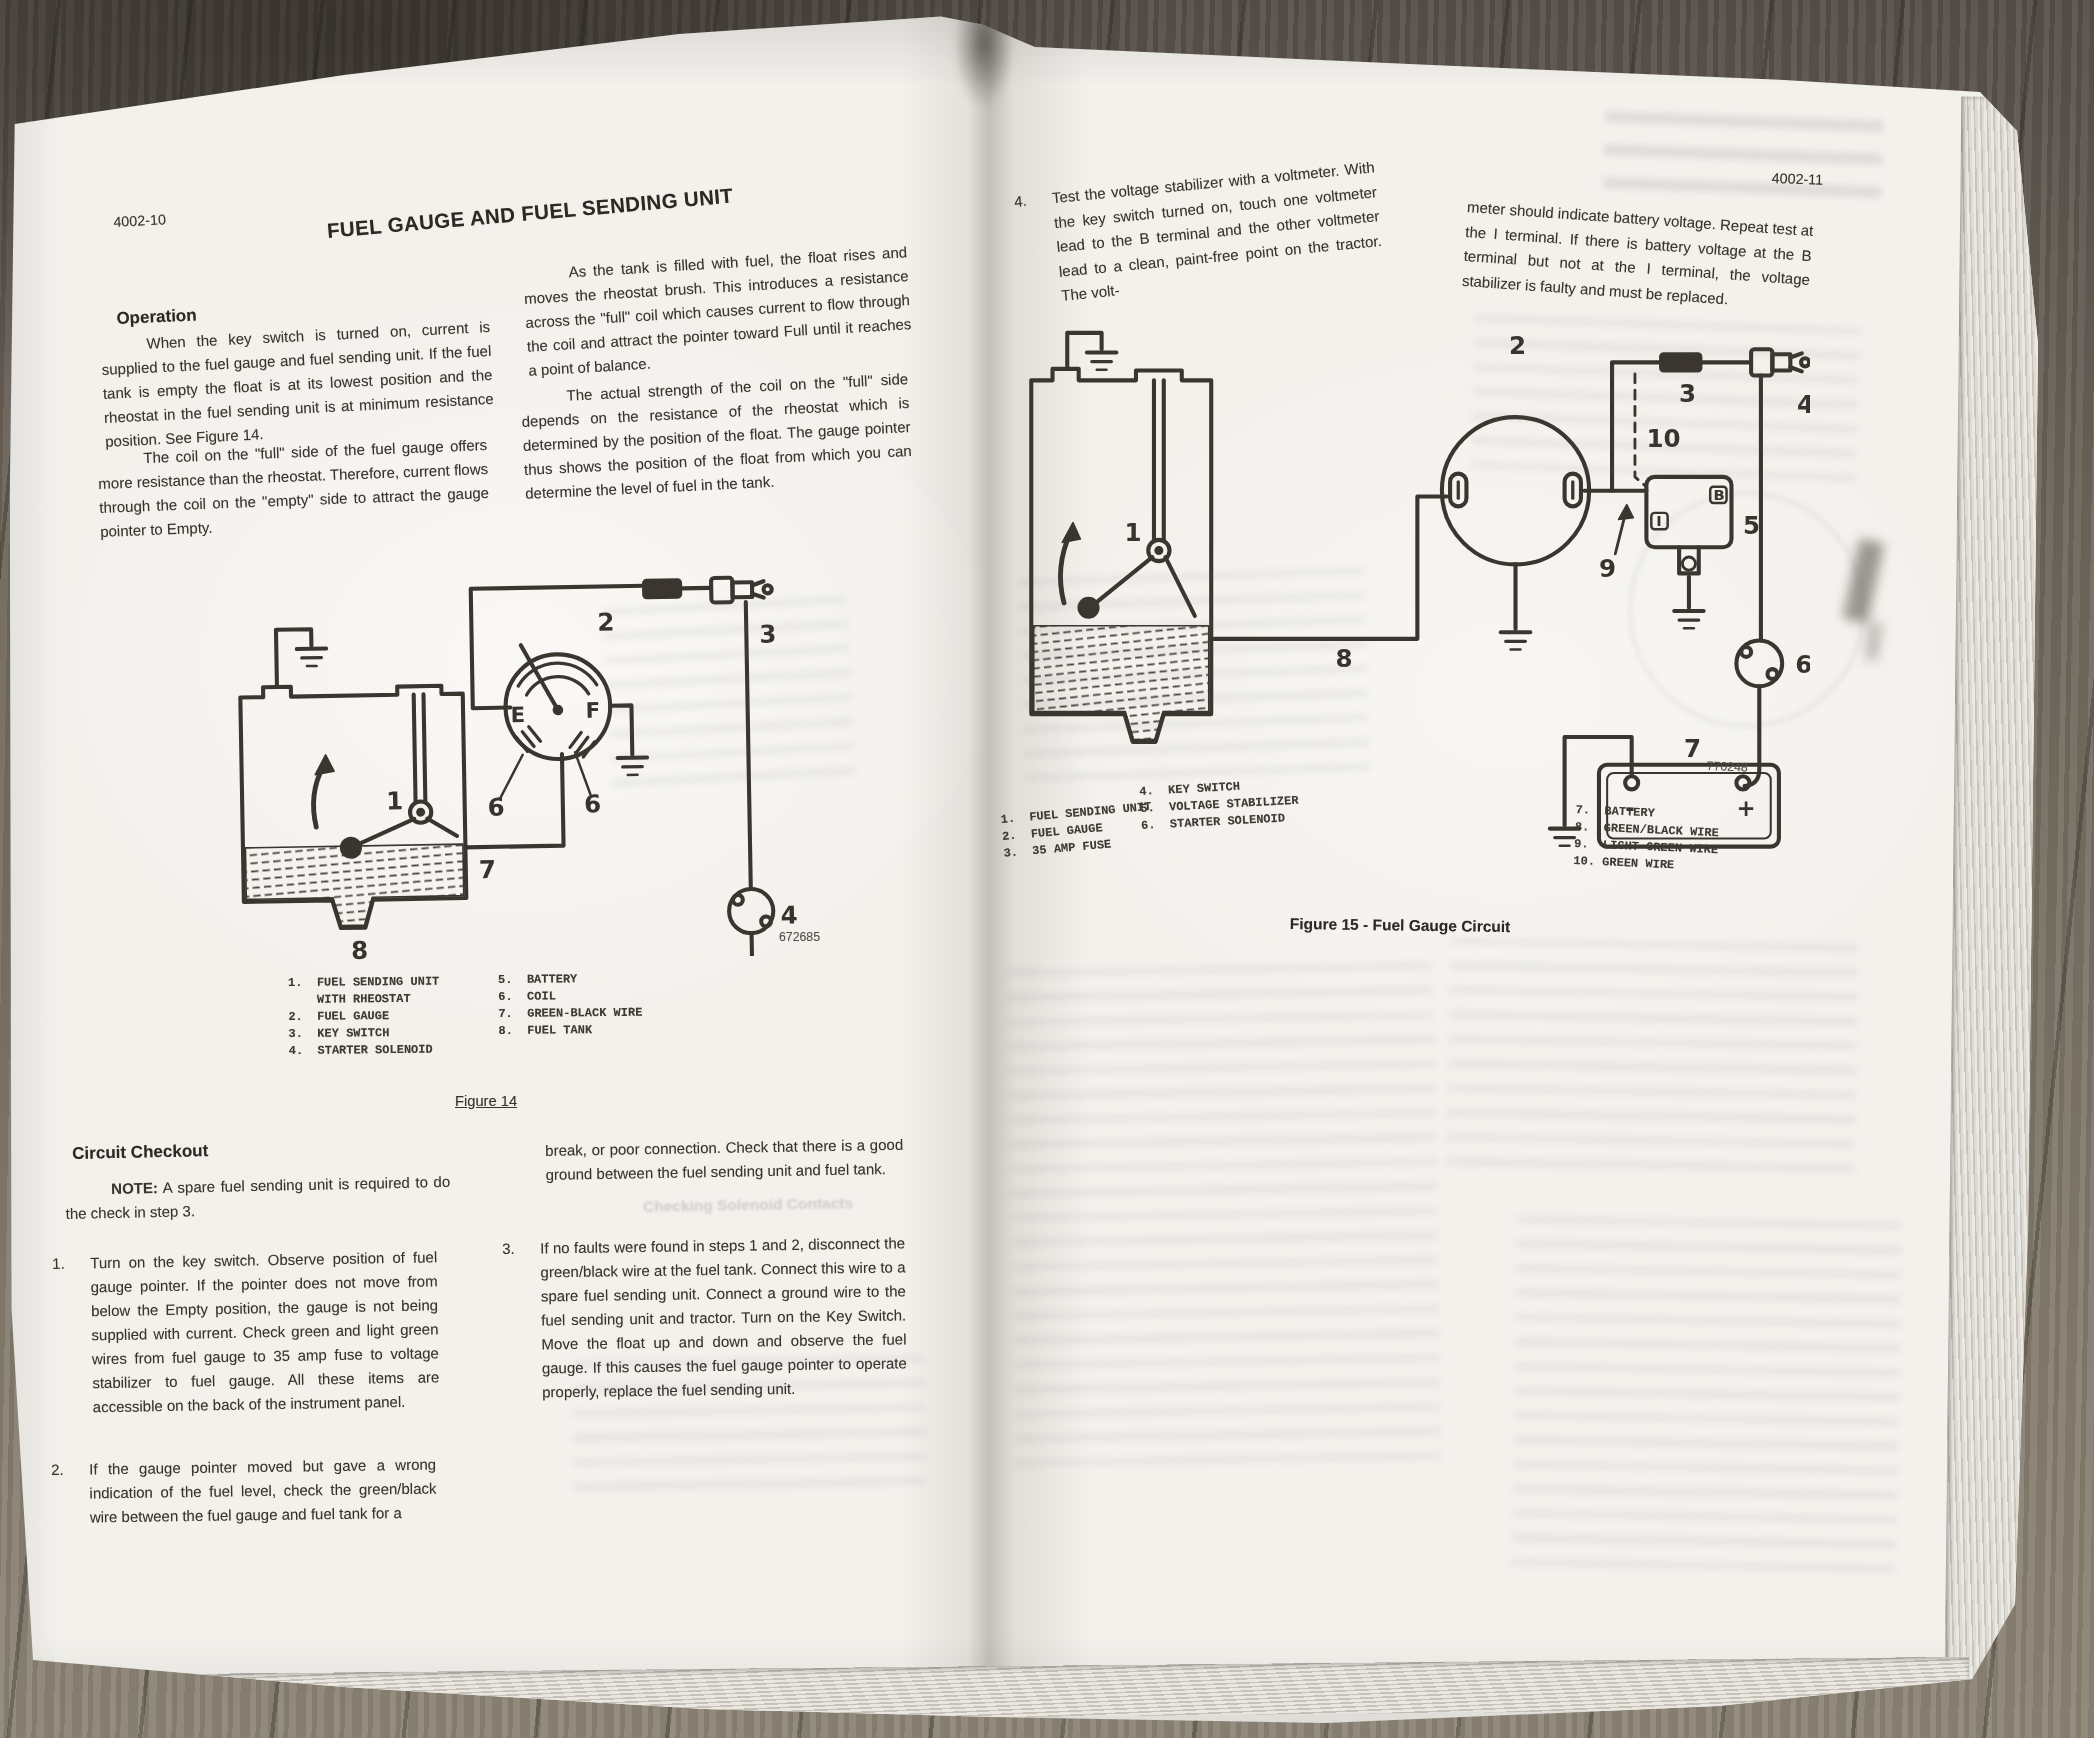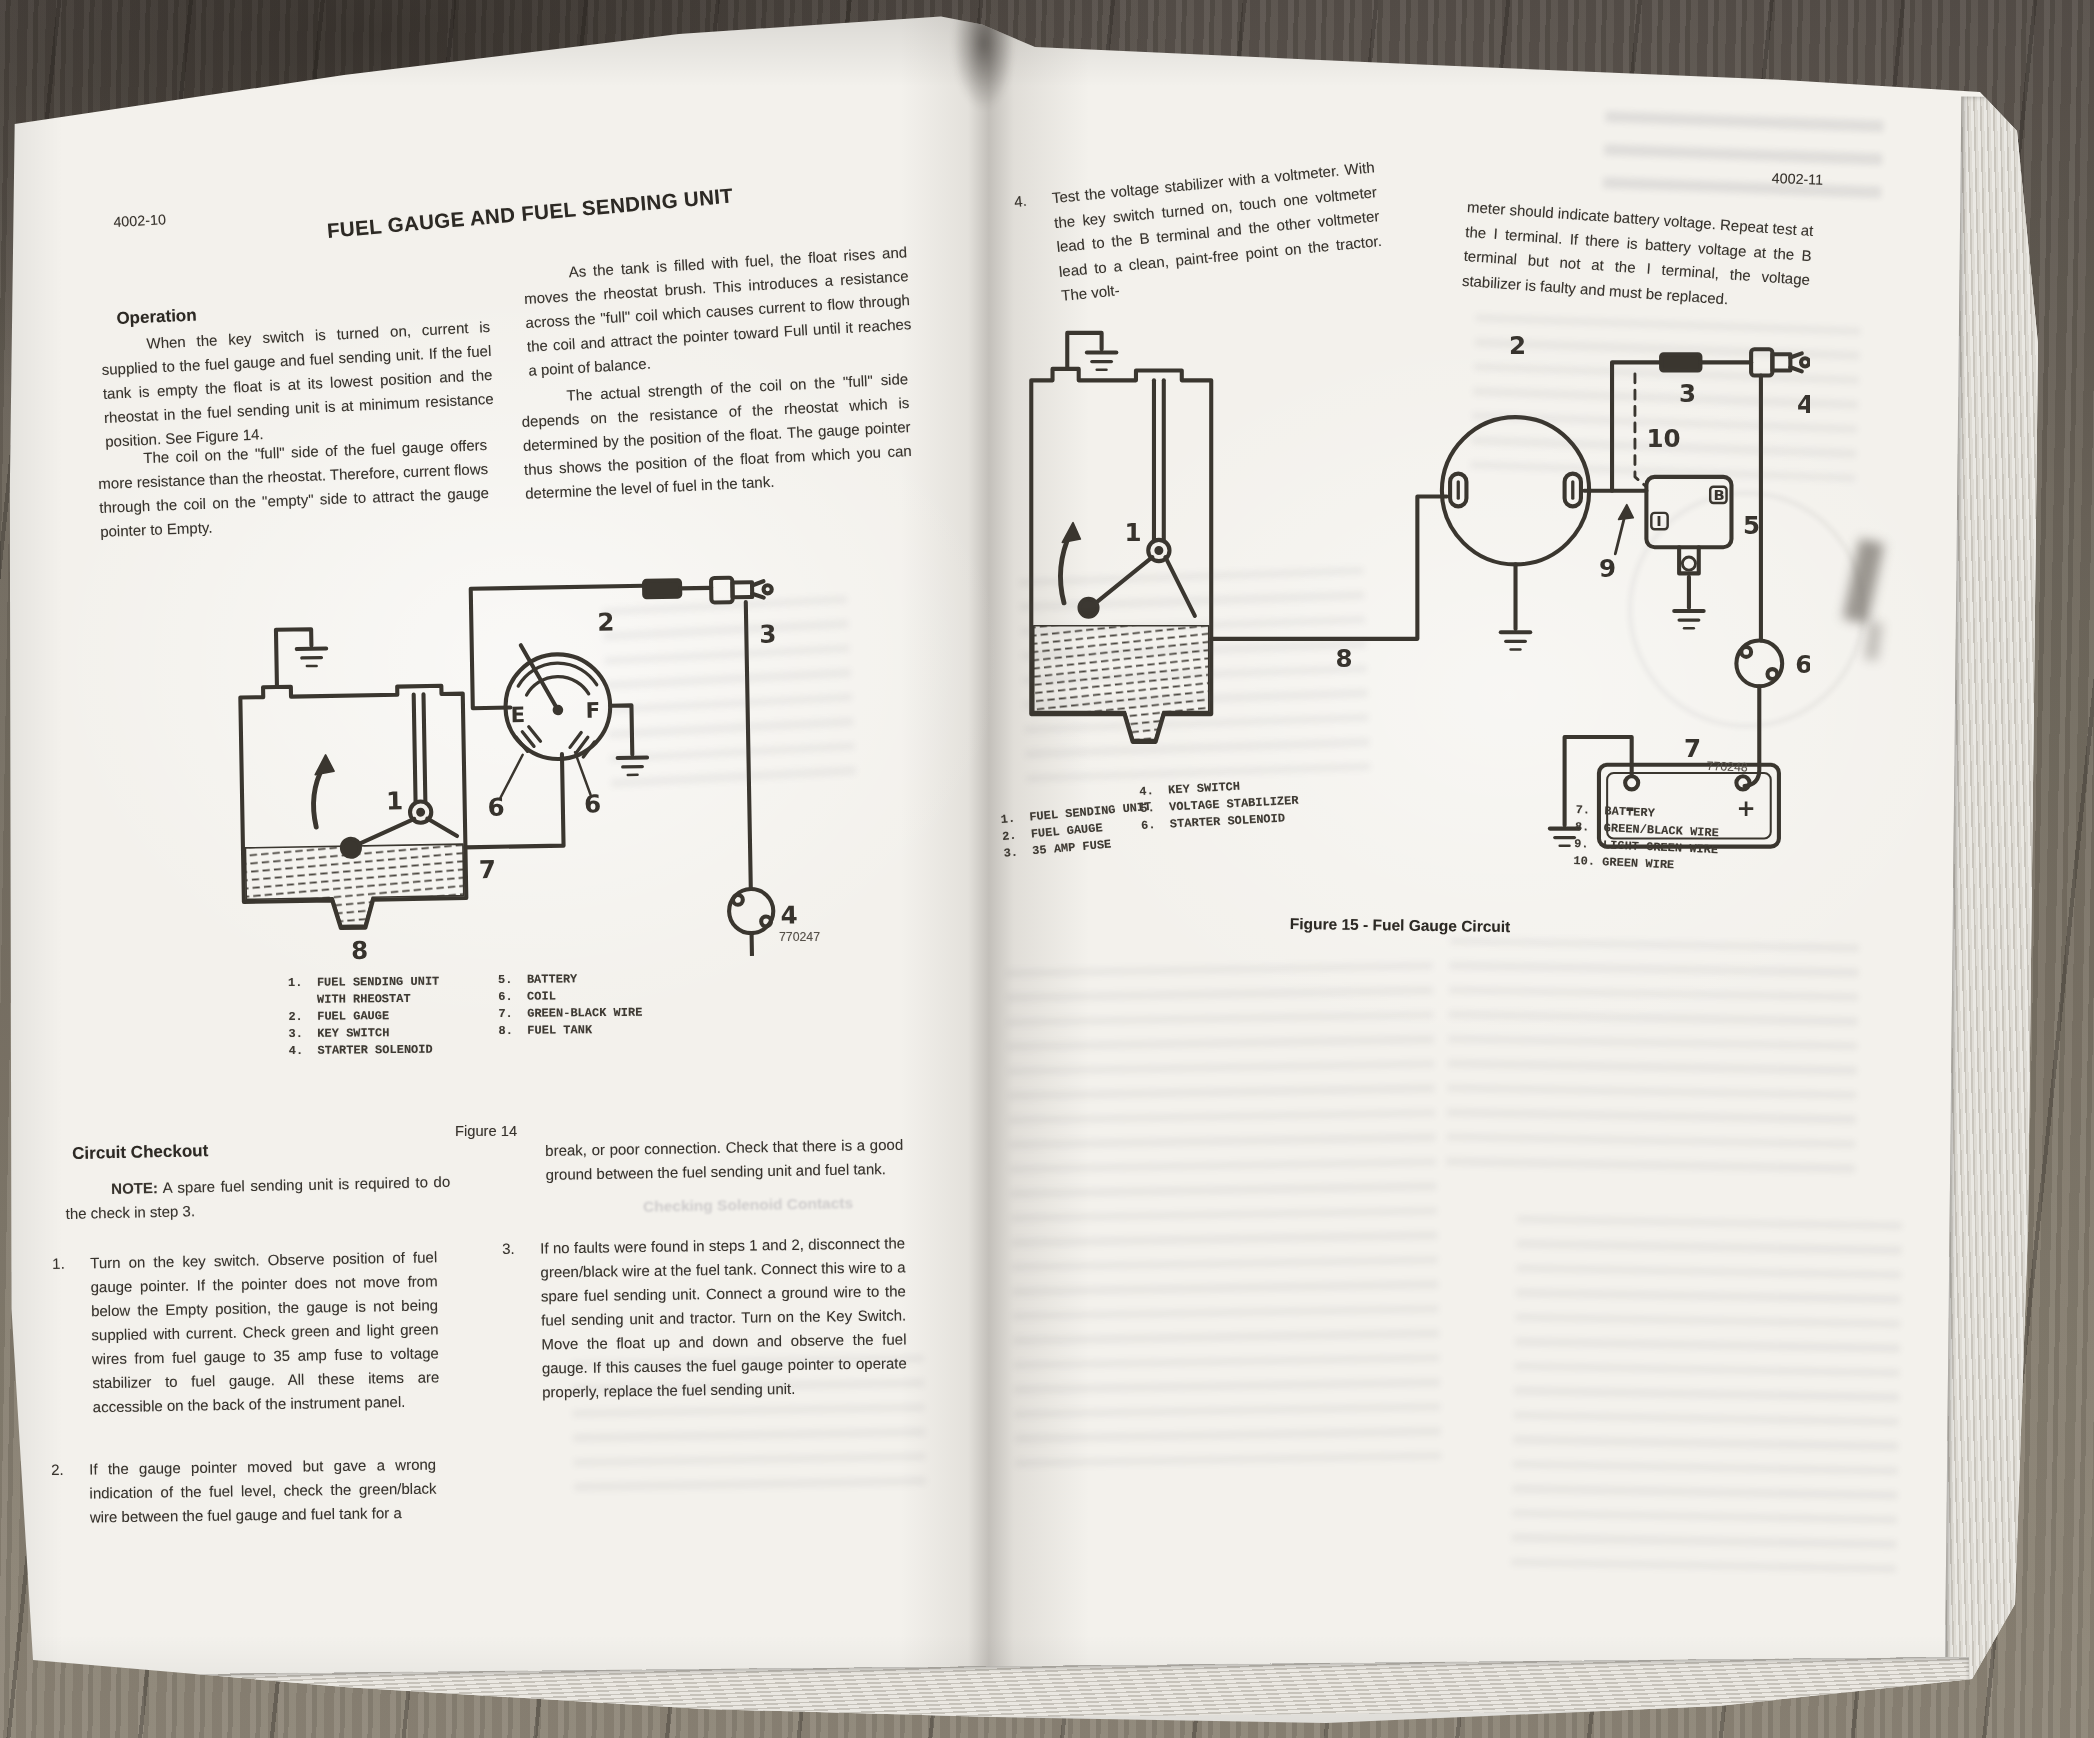--- a/index.html
+++ b/index.html
@@ -137,25 +137,25 @@
         <text x="696" y="122" font-size="30">3</text>
         <text x="716" y="466" font-size="30">4</text>
         <text x="584" y="560" font-size="30">5</text>
         <text x="360" y="328" font-size="30">6</text>
         <text x="478" y="326" font-size="30">6</text>
         <text x="348" y="404" font-size="30">7</text>
         <text x="190" y="500" font-size="30">8</text>
         <text x="390" y="214" font-size="26">E</text>
         <text x="482" y="210" font-size="26">F</text>
       </svg>
-      <div class="blk pn" style="left:779px;top:930px;">770247</div>
+      <div class="blk pn" style="left:779px;top:930px;">672685</div>
 
       <div class="blk mono" style="left:288px;top:975px;transform:rotate(-.5deg);"><div>1.  FUEL SENDING UNIT</div><div>    WITH RHEOSTAT</div><div>2.  FUEL GAUGE</div><div>3.  KEY SWITCH</div><div>4.  STARTER SOLENOID</div></div>
       <div class="blk mono" style="left:498px;top:972px;transform:rotate(-.5deg);"><div>5.  BATTERY</div><div>6.  COIL</div><div>7.  GREEN-BLACK WIRE</div><div>8.  FUEL TANK</div></div>
-      <div class="blk cap" style="left:455px;top:1123px;">Figure 14</div>
+      <div class="blk cap" style="left:455px;top:1093px;text-decoration:underline;">Figure 14</div>
 
       <div class="blk hd" style="left:72px;top:1144px;transform:rotate(-1.2deg);">Circuit Checkout</div>
       <p class="blk body ind" style="left:65px;top:1178px;width:385px;margin:0;transform:rotate(-1.2deg);"><b>NOTE:</b><span> A spare fuel sending unit is required to do the check in step 3.</span></p>
       <div class="blk body li" style="left:52px;top:1252px;width:385px;transform:rotate(-1deg);">
         <span class="n">1.</span>
         <span class="t">Turn on the key switch. Observe position of fuel gauge pointer. If the pointer does not move from below the Empty position, the gauge is not being supplied with current. Check green and light green wires from fuel gauge to 35 amp fuse to voltage stabilizer to fuel gauge. All these items are accessible on the back of the instrument panel.</span>
       </div>
       <div class="blk body li" style="left:51px;top:1458px;width:385px;transform:rotate(-.8deg);">
         <span class="n">2.</span>
         <span class="t">If the gauge pointer moved but gave a wrong indication of the fuel level, check the green/black wire between the fuel gauge and fuel tank for a</span>

